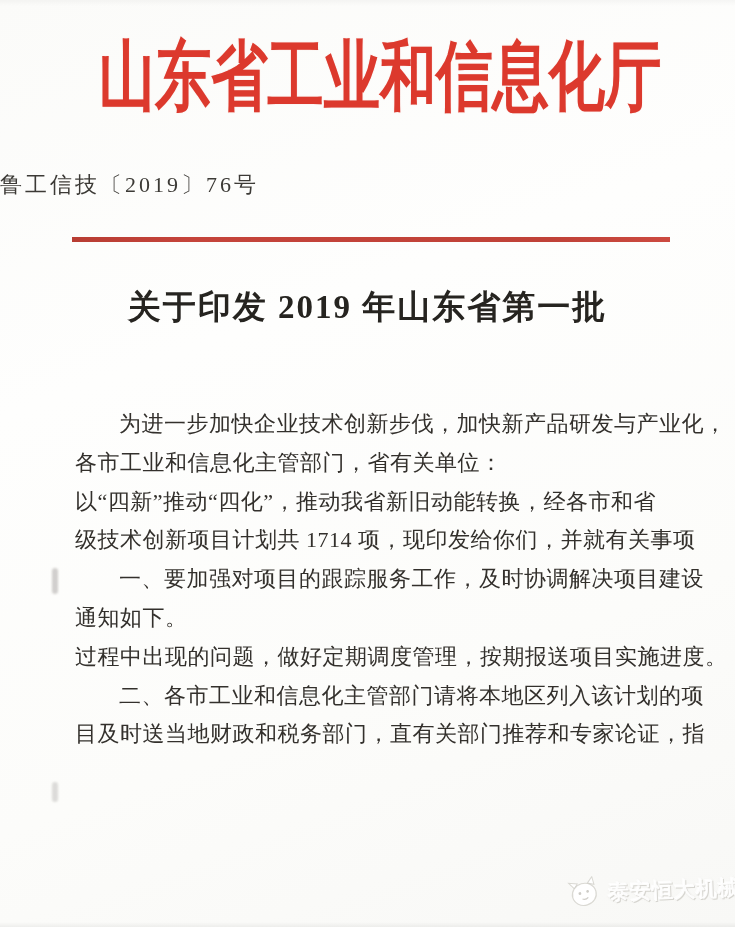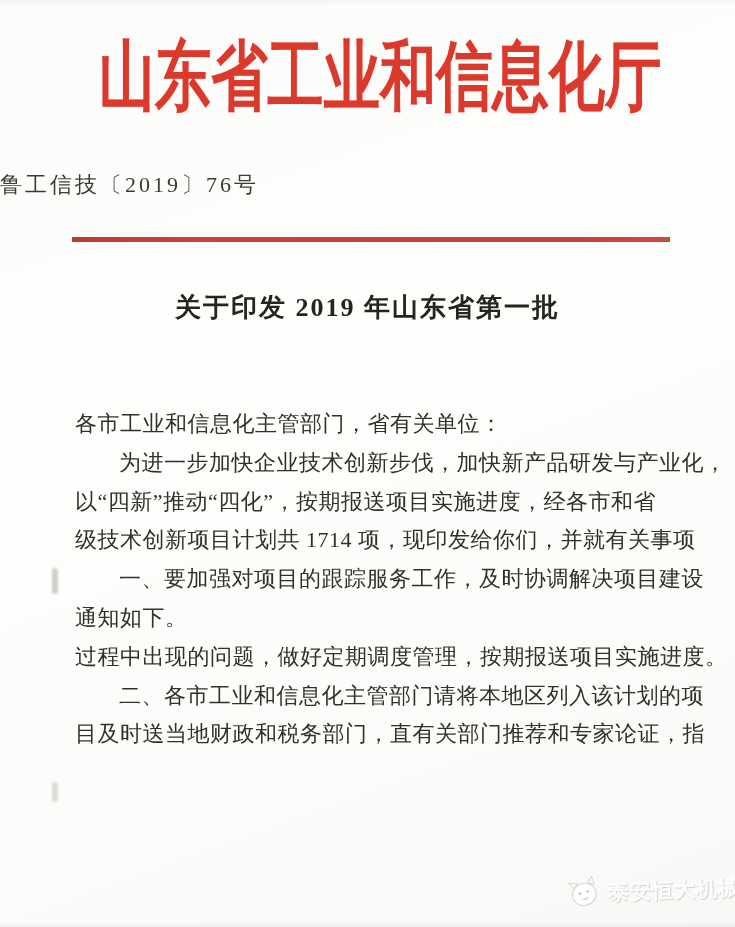--- a/index.html
+++ b/index.html
@@ -36,21 +36,21 @@
     font-size:22px;color:#3c3a36;letter-spacing:3px;
   }
   .red-rule{
     position:absolute;top:237px;left:72px;
     width:598px;height:5px;
     background:linear-gradient(90deg,#b83d33,var(--rule-red,#c5443b) 20%,#c04238 80%,#cc4a40);
   }
   .doc-title{
     position:absolute;top:288px;left:0;width:100%;
     text-align:center;
-    font-size:26px;font-weight:700;line-height:39px;
+    font-size:33px;font-weight:700;line-height:39px;
     color:#262420;letter-spacing:2px;
   }
   .body-block{
     position:absolute;top:405px;left:75px;right:20px;
     font-size:22px;line-height:38.8px;
     color:var(--body-text,#33302c);
     letter-spacing:0.5px;
   }
   .body-line{white-space:nowrap;}
   .body-line.indent{padding-left:44px;}
@@ -87,23 +87,23 @@
 
   <div class="doc-number">鲁工信技〔2019〕76号</div>
 
   <div class="red-rule"></div>
 
   <div class="doc-title">
     <div>关于印发 2019 年山东省第一批</div>
   </div>
 
   <div class="body-block">
+    <div class="body-line indent">为进一步加快企业技术创新步伐，加快新产品研发与产业化，</div>
     <div class="body-line">各市工业和信息化主管部门，省有关单位：</div>
-    <div class="body-line indent">为进一步加快企业技术创新步伐，加快新产品研发与产业化，</div>
-    <div class="body-line">以“四新”推动“四化”，按期报送项目实施进度，经各市和省</div>
+    <div class="body-line">以“四新”推动“四化”，推动我省新旧动能转换，经各市和省</div>
     <div class="body-line">级技术创新项目计划共 1714 项，现印发给你们，并就有关事项</div>
     <div class="body-line indent">一、要加强对项目的跟踪服务工作，及时协调解决项目建设</div>
     <div class="body-line">通知如下。</div>
     <div class="body-line">过程中出现的问题，做好定期调度管理，按期报送项目实施进度。</div>
     <div class="body-line indent">二、各市工业和信息化主管部门请将本地区列入该计划的项</div>
     <div class="body-line">目及时送当地财政和税务部门，直有关部门推荐和专家论证，指</div>
   </div>
 
   <div class="smudge s1"></div>
   <div class="smudge s2"></div>

